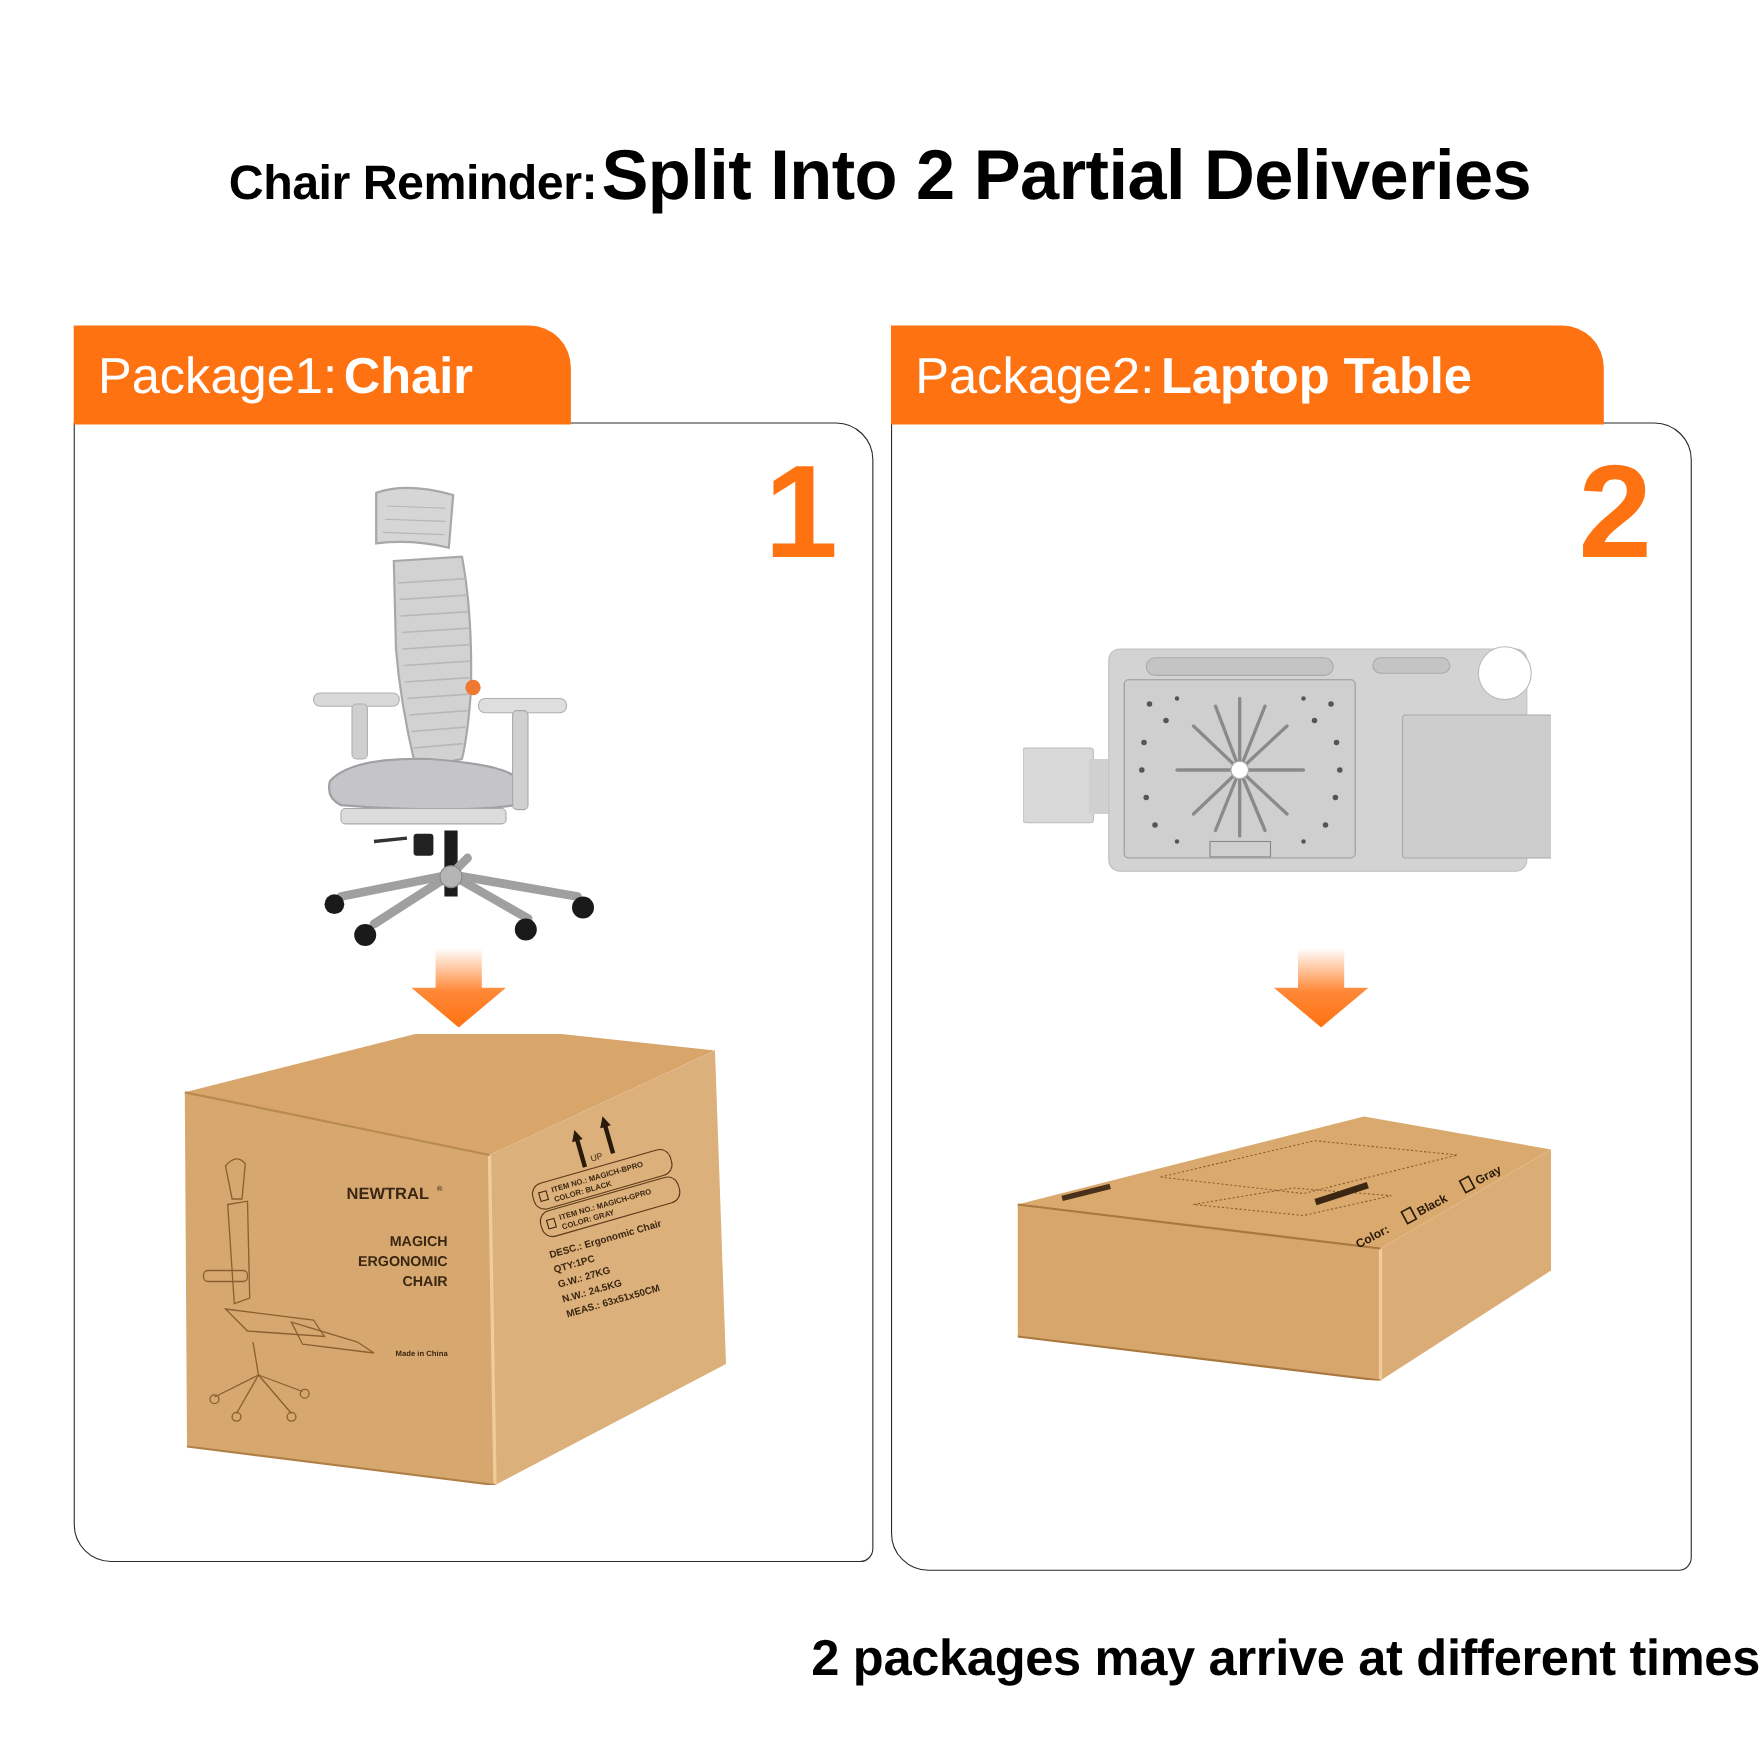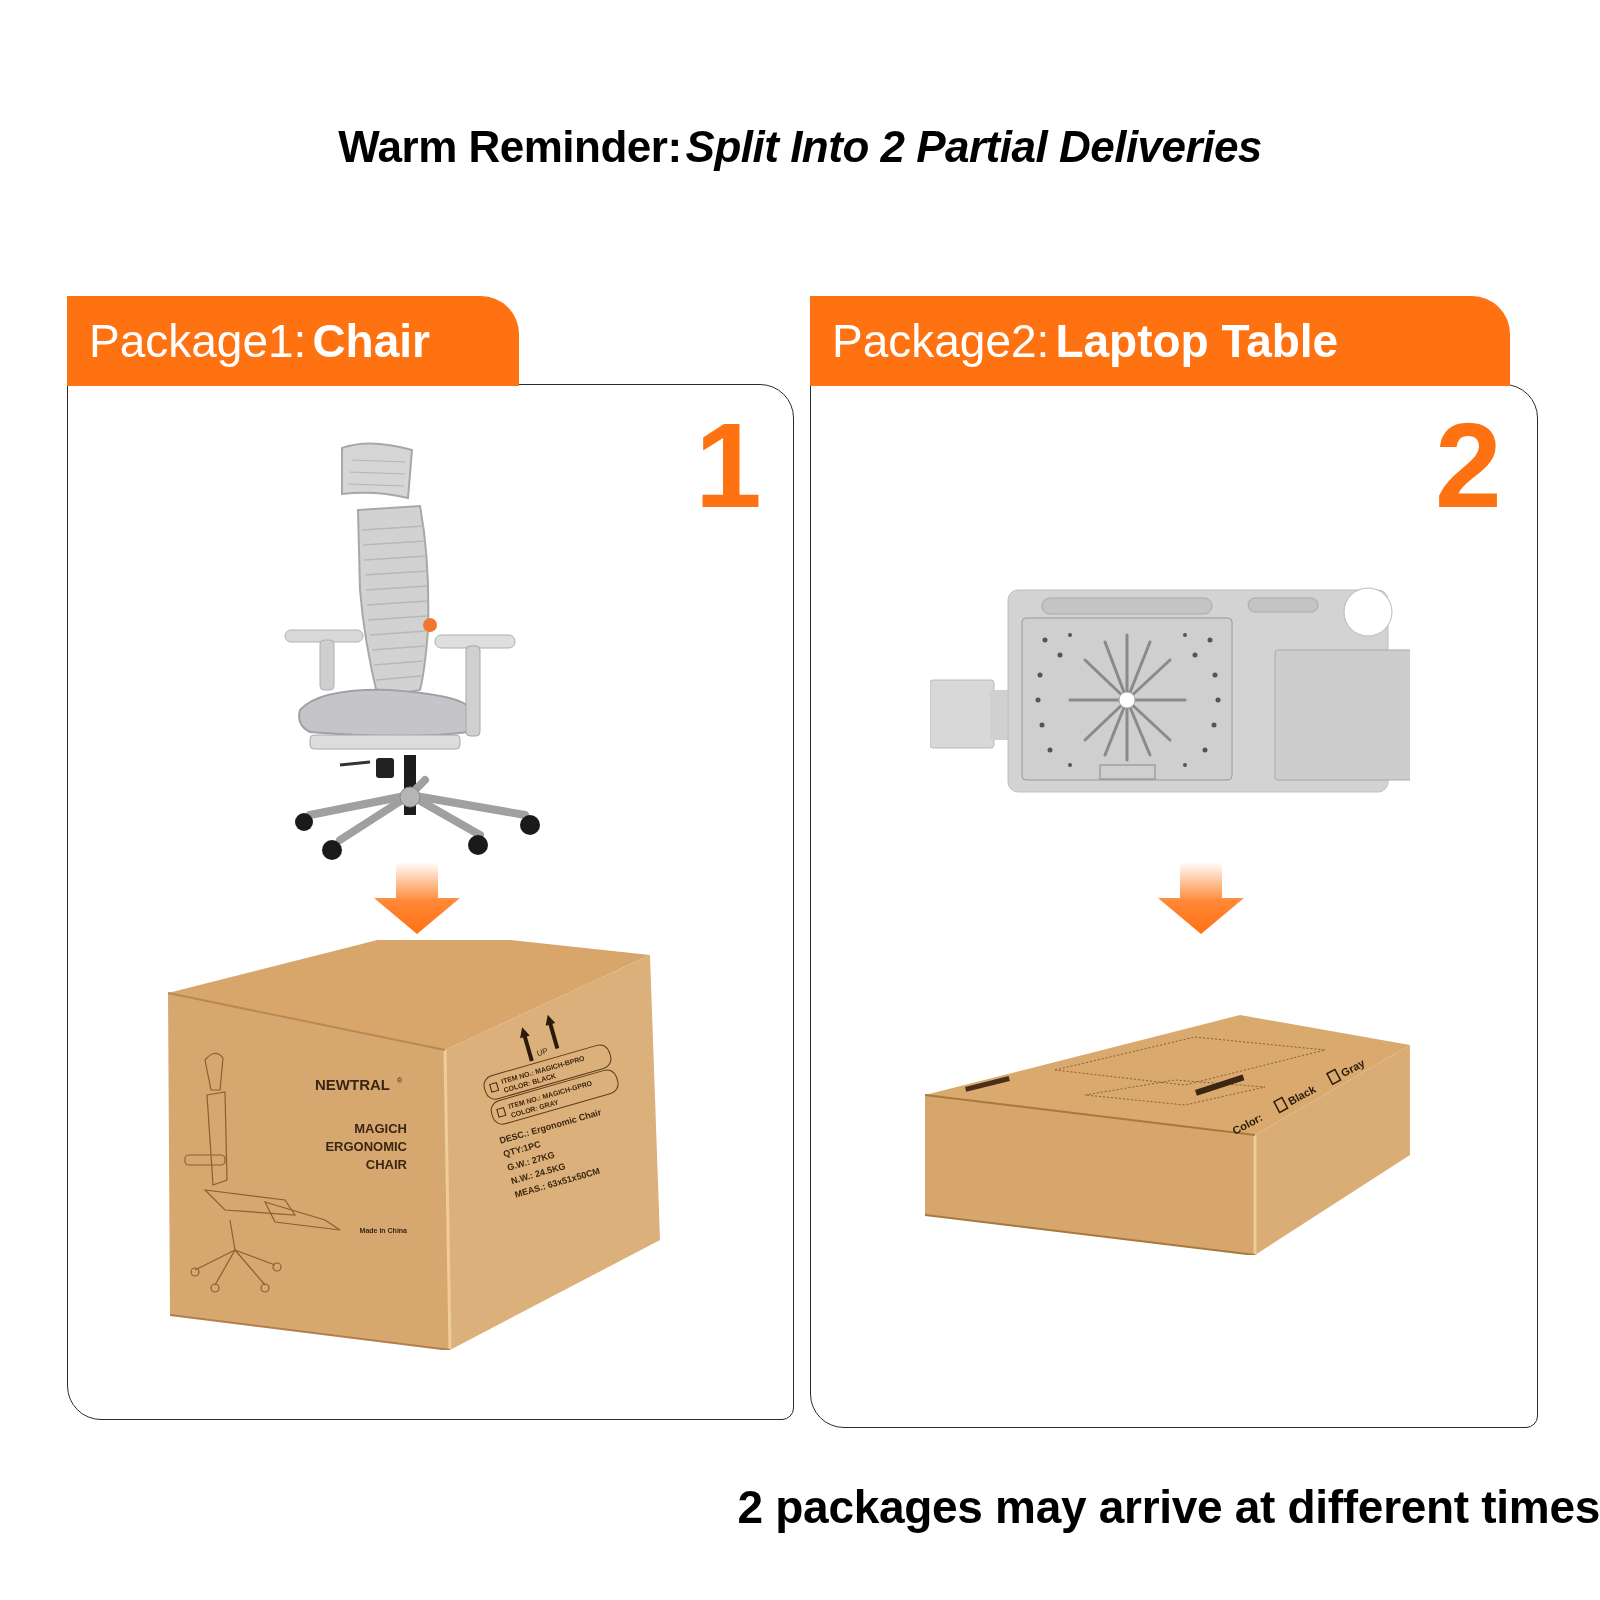--- a/index.html
+++ b/index.html
@@ -1,27 +1,27 @@
 <!DOCTYPE html>
 <html><head>
 <meta charset="utf-8">
 <style>
   * { box-sizing: border-box; margin: 0; padding: 0; }
   html, body { width: 1600px; height: 1600px; background: #ffffff; overflow: hidden; }
   body { position: relative; font-family: "Liberation Sans", "DejaVu Sans", sans-serif; color: #000; }
 
   .headline { position: absolute; left: 0; width: 1600px; top: 122px; text-align: center; white-space: nowrap; }
   .headline .lead { font-size: 44px; font-weight: 700; letter-spacing: -0.5px; vertical-align: baseline; }
-  .headline .main { font-size: 44px; font-weight: 700; letter-spacing: -0.5px; vertical-align: baseline; margin-left: 4px; font-style: italic; }
+  .headline .main { font-size: 64px; font-weight: 700; letter-spacing: -0.5px; vertical-align: baseline; margin-left: 4px; }
 
   .tab { position: absolute; height: 90px; background: #ff7212; border-radius: 0 38px 0 0; color: #fff; font-size: 46px; line-height: 90px; padding-left: 22px; white-space: nowrap; }
   .tab .light { font-weight: 400; }
   .tab .bold { font-weight: 700; margin-left: 6px; }
   #tab1 { left: 67px; top: 296px; width: 452px; }
-  #tab2 { left: 810px; top: 296px; width: 700px; }
+  #tab2 { left: 810px; top: 296px; width: 648px; }
 
   .card { position: absolute; border: 1.5px solid #2a2a2a; border-top-left-radius: 0; border-top-right-radius: 34px; border-bottom-left-radius: 34px; border-bottom-right-radius: 12px; background: #fff; }
   #card1 { left: 67px; top: 384px; width: 727px; height: 1036px; }
   #card2 { left: 810px; top: 384px; width: 728px; height: 1044px; }
 
   .num { position: absolute; color: #ff7212; font-size: 120px; font-weight: 700; line-height: 1; }
   #num1 { left: 695px; top: 405px; }
   #num2 { left: 1435px; top: 405px; }
 
   .arrow { position: absolute; width: 86px; height: 72px; }
@@ -33,21 +33,21 @@
   .img { position: absolute; }
   #chair-img { left: 280px; top: 440px; width: 280px; height: 420px; }
   #table-img { left: 930px; top: 580px; width: 480px; height: 220px; }
   #box1-img { left: 165px; top: 940px; width: 510px; height: 410px; }
   #box2-img { left: 925px; top: 1005px; width: 530px; height: 250px; }
 </style>
 </head>
 <body>
 
 <div class="headline">
-  <span class="lead">Warm Reminder:</span><span class="main">Split Into 2 Partial Deliveries</span>
+  <span class="lead">Chair Reminder:</span><span class="main">Split Into 2 Partial Deliveries</span>
 </div>
 
 <div class="card" id="card1"></div>
 <div class="tab" id="tab1">
   <span class="light">Package1:</span><span class="bold">Chair</span>
 </div>
 <div class="num" id="num1">1</div>
 
 <svg class="img" id="chair-img" viewBox="0 0 280 420">
 

